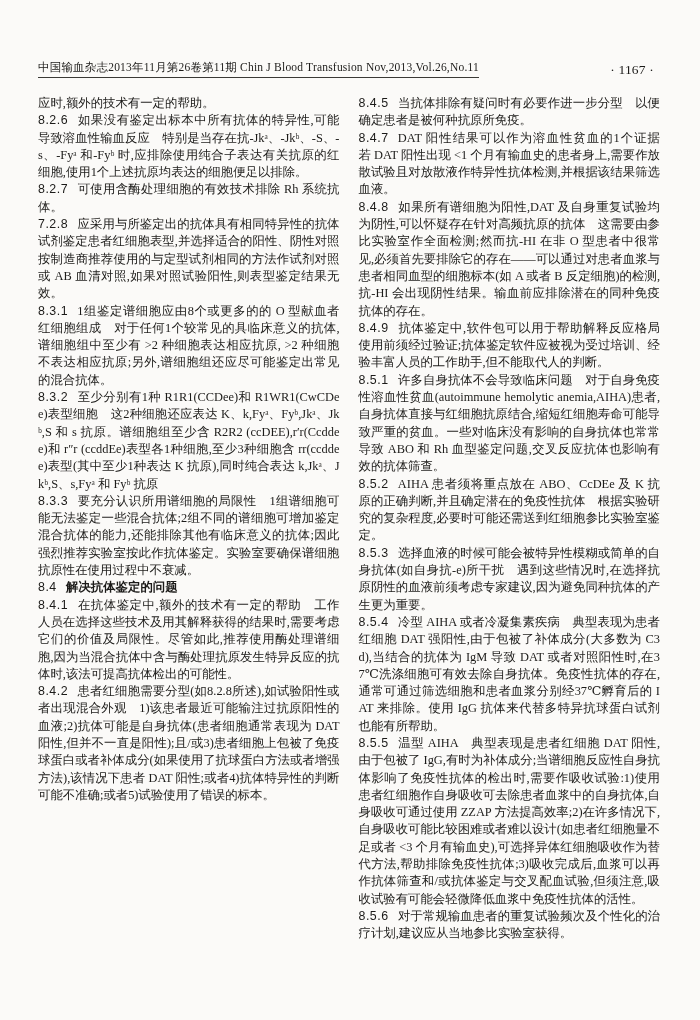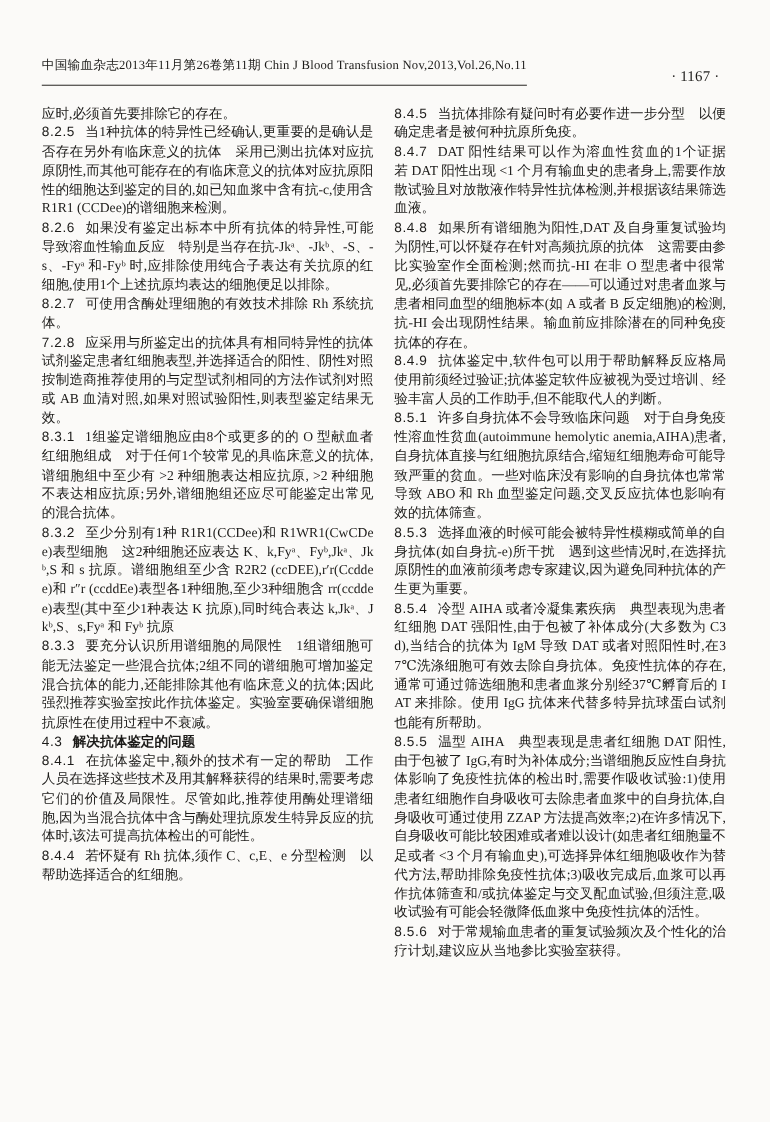--- a/index.html
+++ b/index.html
@@ -12,20 +12,21 @@
   }
   .page{
     box-sizing:border-box;
     width:700px;height:1020px;
     padding:52px 40px 20px 38px;
     position:relative;
   }
   .hdr{
     display:flex;
     justify-content:space-between;
+    align-items:flex-end;
     font-size:11.5px;
     letter-spacing:0.2px;
     font-family:Liberation Serif, serif;
   }
   .hdr .jline{
     border-bottom:1.2px solid #3a3935;
     padding-bottom:2px;
     white-space:nowrap;
   }
   .hdr .pnum{
@@ -63,37 +64,37 @@
 </head>
 <body>
 
 <div class="page">
   <div class="hdr">
     <span class="jline">中国输血杂志2013年11月第26卷第11期 Chin J Blood Transfusion Nov,2013,Vol.26,No.11</span>
     <span class="pnum">· 1167 ·</span>
   </div>
   <div class="columns">
     <div class="col">
-        <p>应时,必须首先要排除它的存在。</p>
-        <p><span class="num">8.2.5</span>当1种抗体的特异性已经确认,更重要的是确认是否存在另外有临床意义的抗体　采用已测出抗体对应抗原阴性,而其他可能存在的有临床意义的抗体对应抗原阳性的细胞达到鉴定的目的,如已知血浆中含有抗-c,使用含 R1R1 (CCDee)的谱细胞来检测。</p>
+        <p>应时,额外的技术有一定的帮助。</p>
         <p><span class="num">8.2.6</span>如果没有鉴定出标本中所有抗体的特异性,可能导致溶血性输血反应　特别是当存在抗-Jkᵃ、-Jkᵇ、-S、-s、-Fyᵃ 和-Fyᵇ 时,应排除使用纯合子表达有关抗原的红细胞,使用1个上述抗原均表达的细胞便足以排除。</p>
         <p><span class="num">8.2.7</span>可使用含酶处理细胞的有效技术排除 Rh 系统抗体。</p>
         <p><span class="num">7.2.8</span>应采用与所鉴定出的抗体具有相同特异性的抗体试剂鉴定患者红细胞表型,并选择适合的阳性、阴性对照　按制造商推荐使用的与定型试剂相同的方法作试剂对照或 AB 血清对照,如果对照试验阳性,则表型鉴定结果无效。</p>
         <p><span class="num">8.3.1</span>1组鉴定谱细胞应由8个或更多的的 O 型献血者红细胞组成　对于任何1个较常见的具临床意义的抗体,谱细胞组中至少有 &gt;2 种细胞表达相应抗原, &gt;2 种细胞不表达相应抗原;另外,谱细胞组还应尽可能鉴定出常见的混合抗体。</p>
         <p><span class="num">8.3.2</span>至少分别有1种 R1R1(CCDee)和 R1WR1(CwCDee)表型细胞　这2种细胞还应表达 K、k,Fyᵃ、Fyᵇ,Jkᵃ、Jkᵇ,S 和 s 抗原。谱细胞组至少含 R2R2 (ccDEE),r′r(Ccddee)和 r″r (ccddEe)表型各1种细胞,至少3种细胞含 rr(ccddee)表型(其中至少1种表达 K 抗原),同时纯合表达 k,Jkᵃ、Jkᵇ,S、s,Fyᵃ 和 Fyᵇ 抗原</p>
         <p><span class="num">8.3.3</span>要充分认识所用谱细胞的局限性　1组谱细胞可能无法鉴定一些混合抗体;2组不同的谱细胞可增加鉴定混合抗体的能力,还能排除其他有临床意义的抗体;因此强烈推荐实验室按此作抗体鉴定。实验室要确保谱细胞抗原性在使用过程中不衰减。</p>
-        <p class="heading"><span class="num">4.3</span>解决抗体鉴定的问题</p>
+        <p class="heading"><span class="num">8.4</span>解决抗体鉴定的问题</p>
         <p><span class="num">8.4.1</span>在抗体鉴定中,额外的技术有一定的帮助　工作人员在选择这些技术及用其解释获得的结果时,需要考虑它们的价值及局限性。尽管如此,推荐使用酶处理谱细胞,因为当混合抗体中含与酶处理抗原发生特异反应的抗体时,该法可提高抗体检出的可能性。</p>
-        <p><span class="num">8.4.4</span>若怀疑有 Rh 抗体,须作 C、c,E、e 分型检测　以帮助选择适合的红细胞。</p>
+        <p><span class="num">8.4.2</span>患者红细胞需要分型(如8.2.8所述),如试验阳性或者出现混合外观　1)该患者最近可能输注过抗原阳性的血液;2)抗体可能是自身抗体(患者细胞通常表现为 DAT 阳性,但并不一直是阳性);且/或3)患者细胞上包被了免疫球蛋白或者补体成分(如果使用了抗球蛋白方法或者增强方法),该情况下患者 DAT 阳性;或者4)抗体特异性的判断可能不准确;或者5)试验使用了错误的标本。</p>
       </div>
     <div class="col">
         <p><span class="num">8.4.5</span>当抗体排除有疑问时有必要作进一步分型　以便确定患者是被何种抗原所免疫。</p>
         <p><span class="num">8.4.7</span>DAT 阳性结果可以作为溶血性贫血的1个证据　若 DAT 阳性出现 &lt;1 个月有输血史的患者身上,需要作放散试验且对放散液作特异性抗体检测,并根据该结果筛选血液。</p>
         <p><span class="num">8.4.8</span>如果所有谱细胞为阳性,DAT 及自身重复试验均为阴性,可以怀疑存在针对高频抗原的抗体　这需要由参比实验室作全面检测;然而抗-HI 在非 O 型患者中很常见,必须首先要排除它的存在——可以通过对患者血浆与患者相同血型的细胞标本(如 A 或者 B 反定细胞)的检测,抗-HI 会出现阴性结果。输血前应排除潜在的同种免疫抗体的存在。</p>
         <p><span class="num">8.4.9</span>抗体鉴定中,软件包可以用于帮助解释反应格局　使用前须经过验证;抗体鉴定软件应被视为受过培训、经验丰富人员的工作助手,但不能取代人的判断。</p>
         <p><span class="num">8.5.1</span>许多自身抗体不会导致临床问题　对于自身免疫性溶血性贫血(autoimmune hemolytic anemia,AIHA)患者,自身抗体直接与红细胞抗原结合,缩短红细胞寿命可能导致严重的贫血。一些对临床没有影响的自身抗体也常常导致 ABO 和 Rh 血型鉴定问题,交叉反应抗体也影响有效的抗体筛查。</p>
+        <p><span class="num">8.5.2</span>AIHA 患者须将重点放在 ABO、CcDEe 及 K 抗原的正确判断,并且确定潜在的免疫性抗体　根据实验研究的复杂程度,必要时可能还需送到红细胞参比实验室鉴定。</p>
         <p><span class="num">8.5.3</span>选择血液的时候可能会被特异性模糊或简单的自身抗体(如自身抗-e)所干扰　遇到这些情况时,在选择抗原阴性的血液前须考虑专家建议,因为避免同种抗体的产生更为重要。</p>
         <p><span class="num">8.5.4</span>冷型 AIHA 或者冷凝集素疾病　典型表现为患者红细胞 DAT 强阳性,由于包被了补体成分(大多数为 C3d),当结合的抗体为 IgM 导致 DAT 或者对照阳性时,在37℃洗涤细胞可有效去除自身抗体。免疫性抗体的存在,通常可通过筛选细胞和患者血浆分别经37℃孵育后的 IAT 来排除。使用 IgG 抗体来代替多特异抗球蛋白试剂也能有所帮助。</p>
         <p><span class="num">8.5.5</span>温型 AIHA　典型表现是患者红细胞 DAT 阳性,由于包被了 IgG,有时为补体成分;当谱细胞反应性自身抗体影响了免疫性抗体的检出时,需要作吸收试验:1)使用患者红细胞作自身吸收可去除患者血浆中的自身抗体,自身吸收可通过使用 ZZAP 方法提高效率;2)在许多情况下,自身吸收可能比较困难或者难以设计(如患者红细胞量不足或者 &lt;3 个月有输血史),可选择异体红细胞吸收作为替代方法,帮助排除免疫性抗体;3)吸收完成后,血浆可以再作抗体筛查和/或抗体鉴定与交叉配血试验,但须注意,吸收试验有可能会轻微降低血浆中免疫性抗体的活性。</p>
         <p><span class="num">8.5.6</span>对于常规输血患者的重复试验频次及个性化的治疗计划,建议应从当地参比实验室获得。</p>
       </div>
   </div>
 </div>
 
 </body></html>

